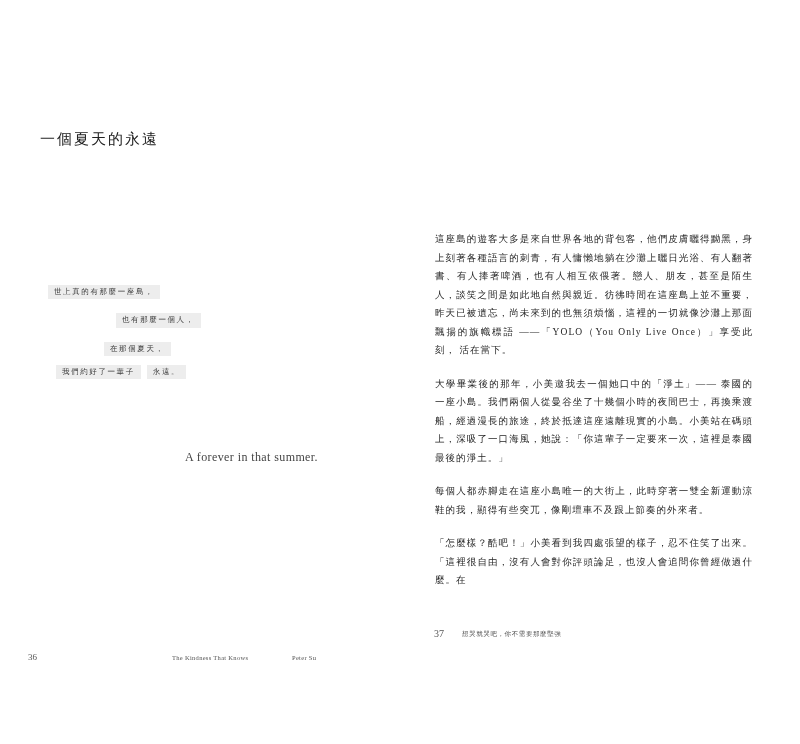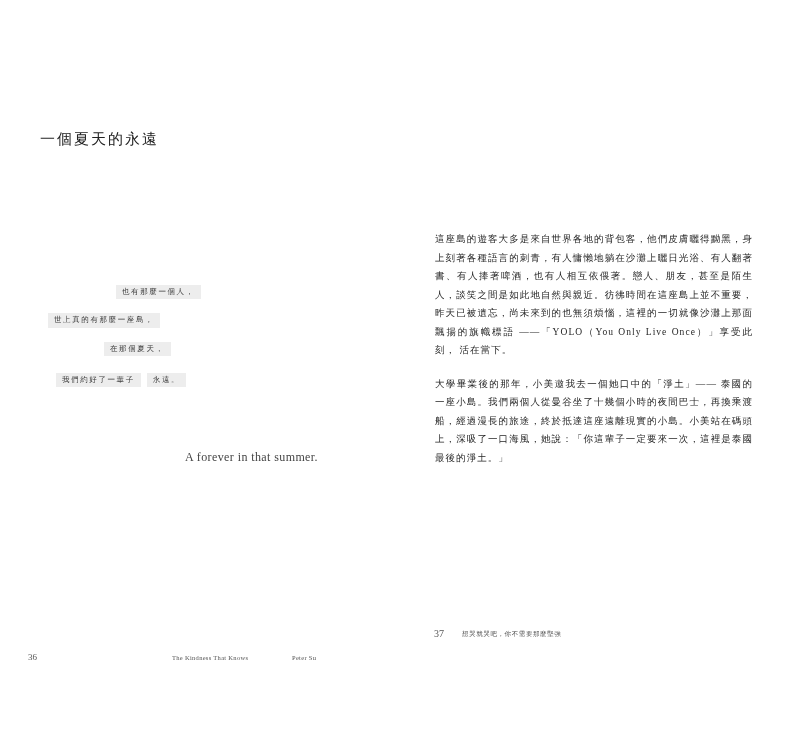--- a/index.html
+++ b/index.html
@@ -58,21 +58,21 @@
     white-space: nowrap;
     line-height: 1.1;
   }
   .pl-row { display: block; }
   .pl-1 { margin-left: 18px; }
   .pl-2 { margin-left: 86px; }
   .pl-3 { margin-left: 74px; }
   .pl-4 { margin-left: 26px; }
   .pl-4b { margin-left: 6px; }
 
-  .poem-row-inline { display: flex; align-items: center; margin-top: 8px; }
+  .poem-row-inline { display: flex; align-items: center; }
 
   .english-line {
     position: absolute;
     left: 165px;
     top: 420px;
     font-size: 12px;
     letter-spacing: 0.4px;
     color: #444;
     font-style: normal;
     font-family: "Liberation Serif", "DejaVu Serif", serif;
@@ -162,24 +162,24 @@
 <body>
 
 <div class="spread">
 
   <div class="page-left">
 
     <div class="chapter-title">一個夏天的永遠</div>
 
     <div class="poem">
       <div class="pl-row">
+        <span class="poem-line pl-1">世上真的有那麼一座島，</span>
+      </div>
+      <div class="pl-row">
         <span class="poem-line pl-2">也有那麼一個人，</span>
-      </div>
-      <div class="pl-row">
-        <span class="poem-line pl-1">世上真的有那麼一座島，</span>
       </div>
       <div class="pl-row">
         <span class="poem-line pl-3">在那個夏天，</span>
       </div>
       <div class="pl-row poem-row-inline">
         <span class="poem-line pl-4">我們約好了一輩子</span>
         <span class="poem-line pl-4b">永遠。</span>
       </div>
     </div>
 
@@ -190,20 +190,22 @@
       <span class="runhead-left">The Kindness That Knows</span>
       <span class="runhead-author">Peter Su</span>
     </div>
   </div>
 
   <div class="page-right">
 
     <div class="body-col">
       <p class="para">這座島的遊客大多是來自世界各地的背包客，他們皮膚曬得黝黑，身上刻著各種語言的刺青，有人慵懶地躺在沙灘上曬日光浴、有人翻著書、有人捧著啤酒，也有人相互依偎著。戀人、朋友，甚至是陌生人，談笑之間是如此地自然與親近。彷彿時間在這座島上並不重要，昨天已被遺忘，尚未來到的也無須煩惱，這裡的一切就像沙灘上那面飄揚的旗幟標語 ——「YOLO（You Only Live Once）」享受此刻， 活在當下。</p>
       <p class="para">大學畢業後的那年，小美邀我去一個她口中的「淨土」—— 泰國的一座小島。我們兩個人從曼谷坐了十幾個小時的夜間巴士，再換乘渡船，經過漫長的旅途，終於抵達這座遠離現實的小島。小美站在碼頭上，深吸了一口海風，她說：「你這輩子一定要來一次，這裡是泰國最後的淨土。」</p>
+      <p class="para">每個人都赤腳走在這座小島唯一的大街上，此時穿著一雙全新運動涼鞋的我，顯得有些突兀，像剛壇車不及跟上節奏的外來者。</p>
+      <p class="para">「怎麼樣？酷吧！」小美看到我四處張望的樣子，忍不住笑了出來。「這裡很自由，沒有人會對你評頭論足，也沒人會追問你曾經做過什麼。在</p>
     </div>
 
     <div class="footer-right">
       <span class="folio-right">37</span>
       <span class="runhead-right">想哭就哭吧，你不需要那麼堅強</span>
     </div>
   </div>
 
 </div>
 

